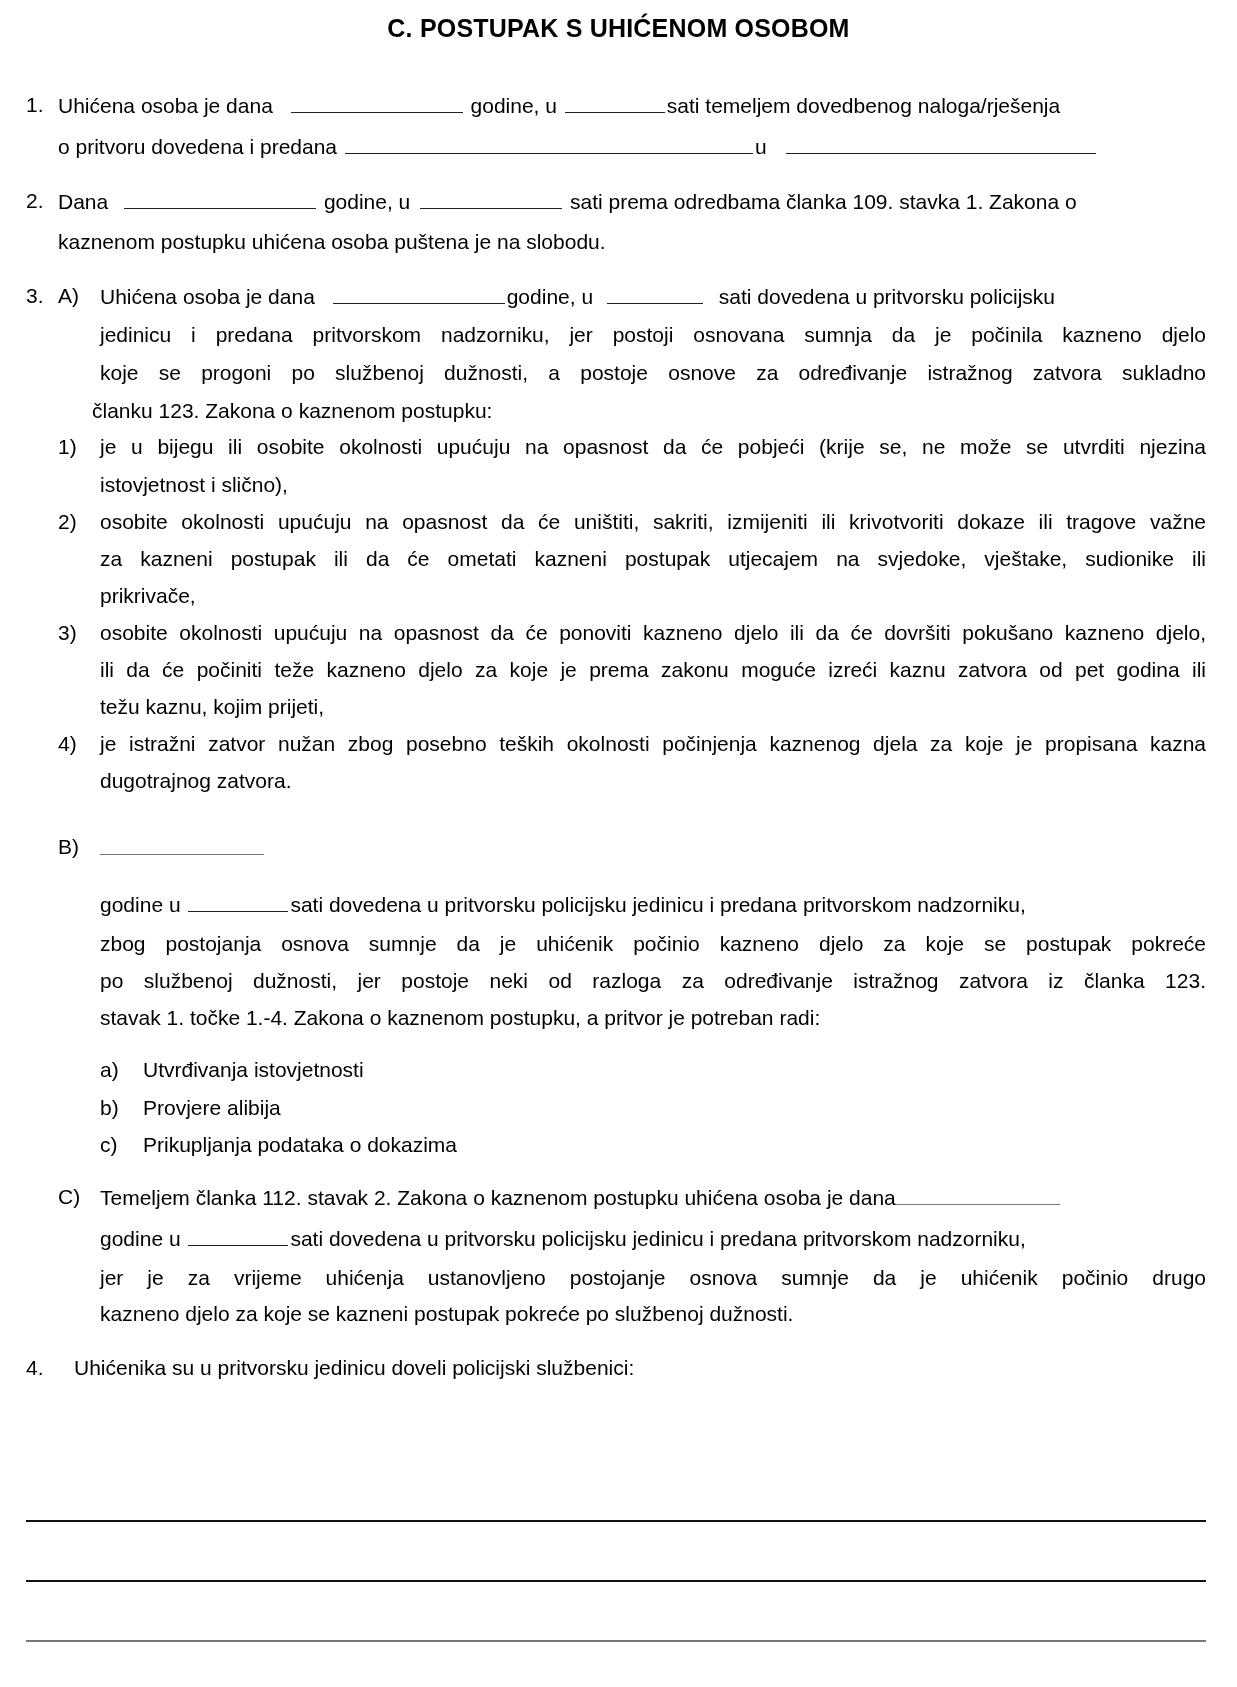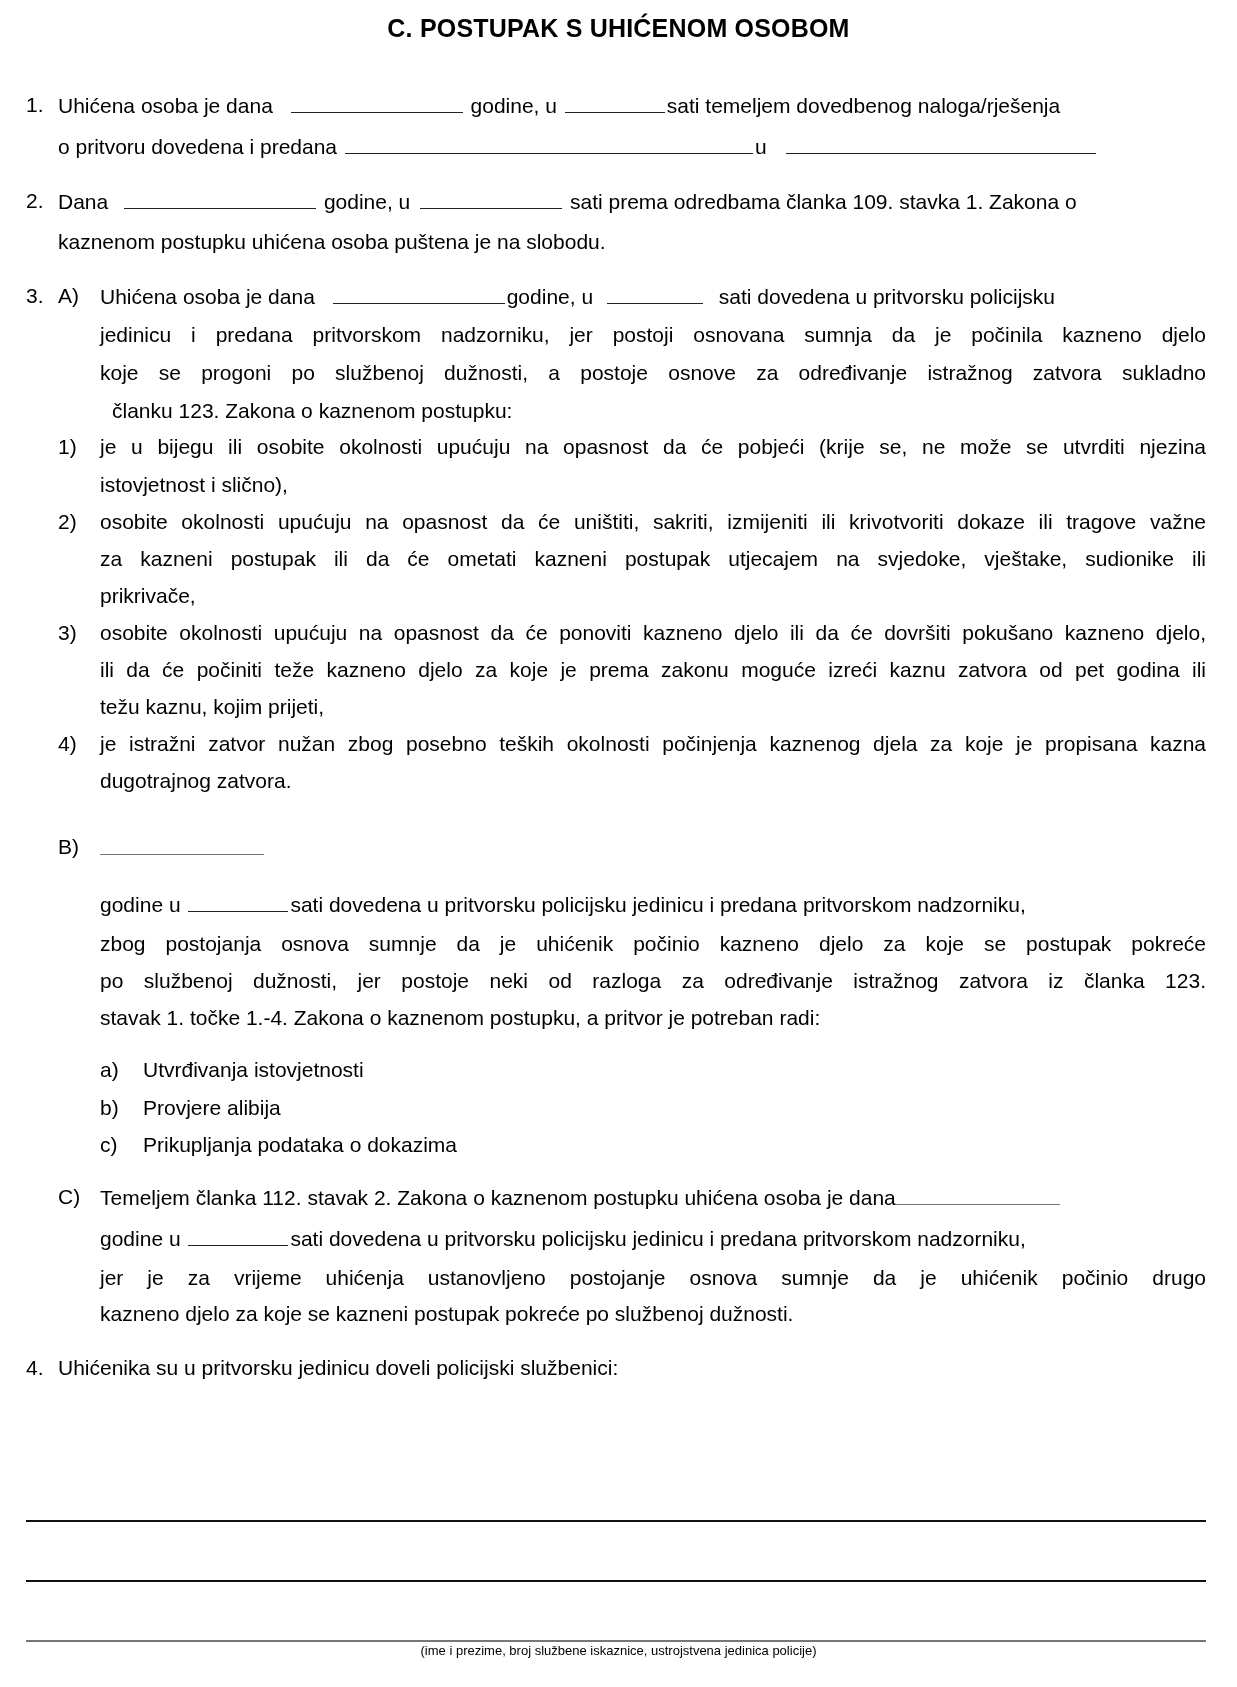--- a/index.html
+++ b/index.html
@@ -71,21 +71,21 @@
     <span class="num" style="left:32px;">A)</span>
     <span style="position:absolute; left:74px; white-space:nowrap;">
       <span>Uhićena osoba je dana</span>
       <span class="blank" style="width:172px; margin-left:12px;"></span><span>godine, u</span>
       <span class="blank" style="width:96px; margin-left:8px;"></span>
       <span style="margin-left:8px;">sati dovedena u pritvorsku policijsku</span>
     </span>
   </div>
   <div class="line b just" style="top:322px; left:100px; width:1106px;">jedinicu i predana pritvorskom nadzorniku, jer postoji osnovana sumnja da je počinila kazneno djelo</div>
   <div class="line b just" style="top:360px; left:100px; width:1106px;">koje se progoni po službenoj dužnosti, a postoje osnove za određivanje istražnog zatvora sukladno</div>
-  <div class="line b" style="top:398px; left:112px;text-align:center;">članku 123. Zakona o kaznenom postupku:</div>
+  <div class="line b" style="top:398px; left:92px;text-align:center;">članku 123. Zakona o kaznenom postupku:</div>
 
   <div class="line n" style="top:434px; left:58px;">1)</div>
   <div class="line n just" style="top:434px; left:100px; width:1106px;">je u bijegu ili osobite okolnosti upućuju na opasnost da će pobjeći (krije se, ne može se utvrditi njezina</div>
   <div class="line n" style="top:472px; left:100px;">istovjetnost i slično),</div>
 
   <div class="line n" style="top:509px; left:58px;">2)</div>
   <div class="line n just" style="top:509px; left:100px; width:1106px;">osobite okolnosti upućuju na opasnost da će uništiti, sakriti, izmijeniti ili krivotvoriti dokaze ili tragove važne</div>
   <div class="line n just" style="top:546px; left:100px; width:1106px;">za kazneni postupak ili da će ometati kazneni postupak utjecajem na svjedoke, vještake, sudionike ili</div>
   <div class="line n" style="top:583px; left:100px;">prikrivače,</div>
 
@@ -123,22 +123,21 @@
   </div>
   <div class="line b" style="top:1225px; left:100px;">
     <span>godine u</span>
     <span class="blank" style="width:100px;"></span><span>sati dovedena u pritvorsku policijsku jedinicu i predana pritvorskom nadzorniku,</span>
   </div>
   <div class="line b just" style="top:1265px; left:100px; width:1106px;">jer je za vrijeme uhićenja ustanovljeno postojanje osnova sumnje da je uhićenik počinio drugo</div>
   <div class="line b" style="top:1301px; left:100px;">kazneno djelo za koje se kazneni postupak pokreće po službenoj dužnosti.</div>
 
   <div class="line b" style="top:1355px; left:26px;">
     <span class="num" style="left:0;">4.</span>
-    <span style="position:absolute; left:32px; white-space:nowrap;">Uhićenika su u pritvorsku jedinicu doveli policijski službenici:</span>
+    <span style="position:absolute; left:48px; white-space:nowrap;">Uhićenika su u pritvorsku jedinicu doveli policijski službenici:</span>
   </div>
 
   <div class="rule" style="top:1520px;"></div>
   <div class="rule" style="top:1580px;"></div>
   <div class="rule grey" style="top:1640px;"></div>
 
-  <div class="caption" style="top:1643px;">(ime i prezime, broj službene iskaznice, ustrojstvena jedinica policije)</div>
 
 </div>
 
 </body></html>

